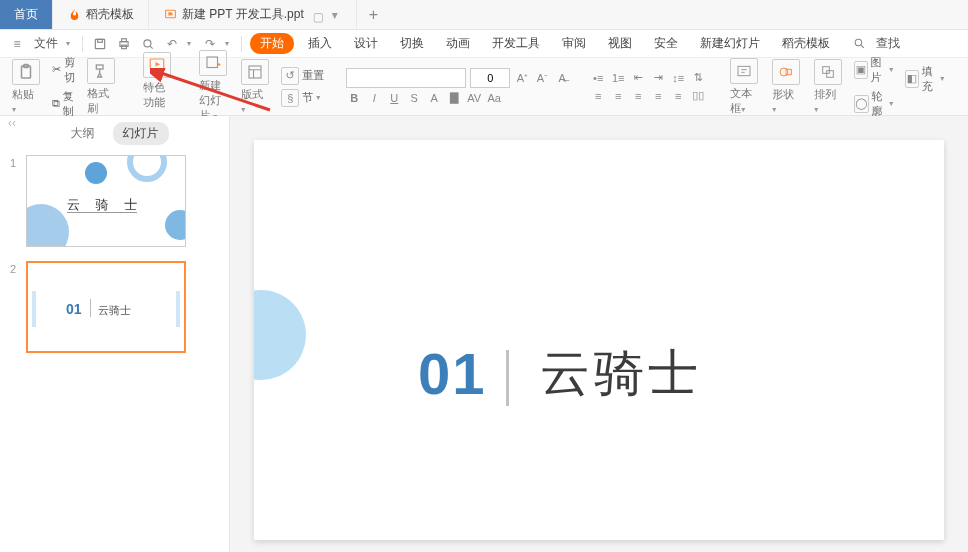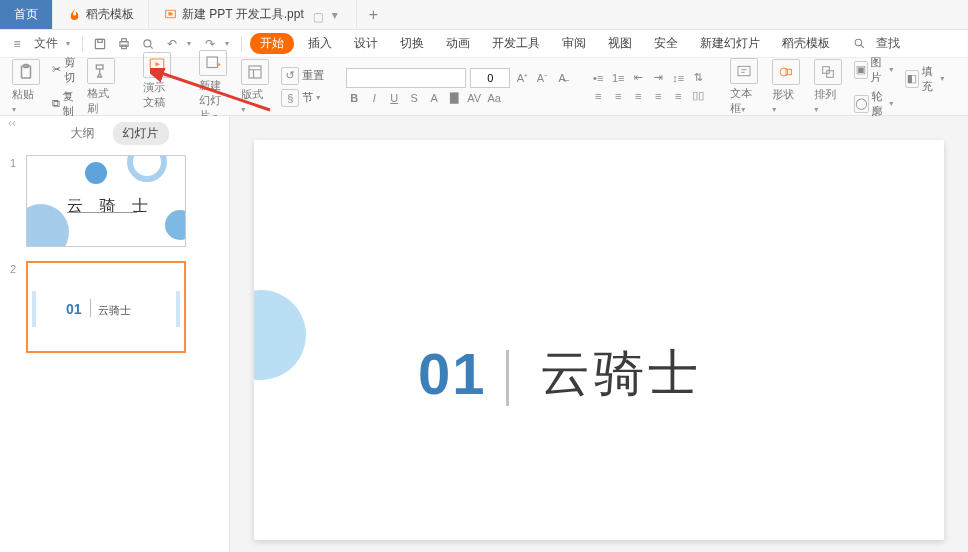--- a/index.html
+++ b/index.html
@@ -51,21 +51,21 @@
 .thumb { display:flex; gap:6px; margin-bottom:14px; }
 .thumbn { font-size:11px; color:#999; width:10px; padding-top:2px; }
 .slide-th { width:160px; height:92px; border:1px solid #ccc; background:#fff; position:relative; overflow:hidden; cursor:pointer; }
 .slide-th.sel { border:2px solid #ff8b3d; }
 
 
 .th1 .c1 { position:absolute; width:56px; height:56px; border-radius:50%; background:#a6cceb; left:-14px; bottom:-14px; }
 .th1 .c2 { position:absolute; width:40px; height:40px; border-radius:50%; border:6px solid #aad0ef; right:18px; top:-14px; }
 .th1 .c3 { position:absolute; width:22px; height:22px; border-radius:50%; background:#5ea4da; left:58px; top:6px; }
 .th1 .c4 { position:absolute; width:30px; height:30px; border-radius:50%; background:#7fb8e3; right:-10px; bottom:6px; }
-.th1 .txt { position:absolute; left:40px; top:40px; font-size:16px; letter-spacing:6px; color:#333; }
+.th1 .txt { position:absolute; left:40px; top:40px; font-size:13px; letter-spacing:6px; color:#333; }
 .th1 .ln { position:absolute; left:40px; top:56px; width:70px; height:1px; background:#999; }
 
 
 .th2 .bar { position:absolute; left:4px; top:28px; width:4px; height:36px; background:#cfe6f6; }
 .th2 .barR { position:absolute; right:4px; top:28px; width:4px; height:36px; background:#cfe6f6; }
 .th2 .num { position:absolute; left:38px; top:38px; font-size:14px; font-weight:bold; color:#3a7bb5; }
 .th2 .vline2 { position:absolute; left:62px; top:36px; width:1px; height:18px; background:#bbb; }
 .th2 .t { position:absolute; left:70px; top:40px; font-size:11px; color:#555; }
 
 
@@ -188,21 +188,21 @@
     <div class="rlbl">格式刷</div>
   </div>
   <div class="vline"></div>
   <div class="rgroup">
     <div class="ricoL">
         <svg width="20" height="18" viewBox="0 0 24 24">
           <rect x="3" y="4" width="18" height="13" rx="1" fill="none" stroke="#ff8b3d" stroke-width="1.5"></rect>
           <path d="M10 8l6 3-6 3z" fill="#ff8b3d"></path>
         </svg>
       </div>
-    <div class="rlbl"><span>演示文稿</span> <span class="caret">▾</span></div>
+    <div class="rlbl"><span>特色功能</span> <span class="caret">▾</span></div>
   </div>
   <div class="vline"></div>
   <div class="rgroup">
     <div class="ricoL">
         <svg width="18" height="18" viewBox="0 0 24 24" fill="none" stroke="#999" stroke-width="1.5">
           <rect x="4" y="4" width="14" height="14"></rect>
           <path d="M18 14h4m-2-2v4" stroke="#ff8b3d"></path>
         </svg>
       </div>
     <div class="rlbl"><span>新建幻灯片</span> <span class="caret">▾</span></div>

